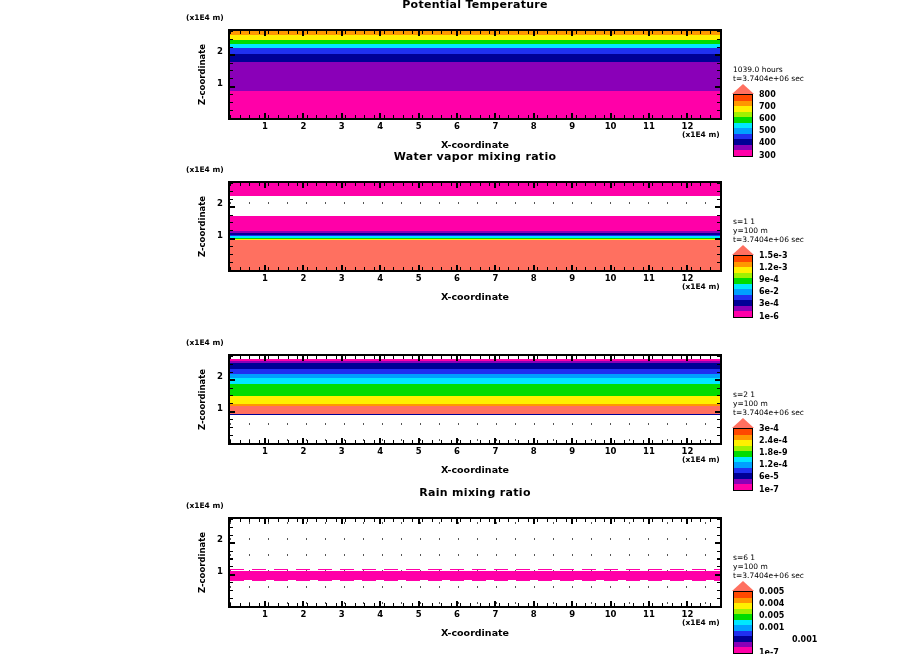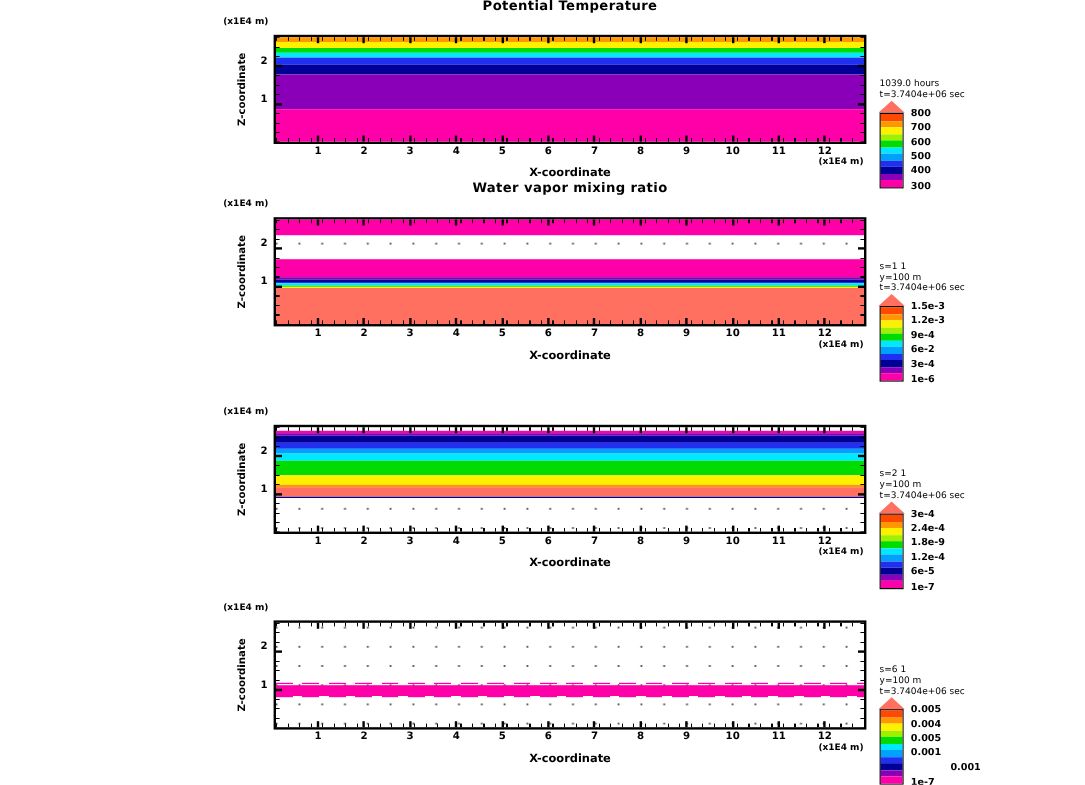--- a/index.html
+++ b/index.html
@@ -321,20 +321,21 @@
       <span class="xtick" style="left: 445px;">6</span>
       <span class="xtick" style="left: 483.4px;">7</span>
       <span class="xtick" style="left: 521.8px;">8</span>
       <span class="xtick" style="left: 560.2px;">9</span>
       <span class="xtick" style="left: 598.6px;">10</span>
       <span class="xtick" style="left: 637px;">11</span>
       <span class="xtick" style="left: 675.4px;">12</span>
     </section>
 
   <section class="panel">
+    <h2 class="ptitle">Rain mixing ratio</h2>
     <span class="yunit">(x1E4 m)</span>
     <span class="zlabel">Z-coordinate</span>
     <span class="ytick yt0">2</span>
     <span class="ytick yt1">1</span>
     <div class="pbox dots">
         <div class="band" style="height: 57.5%; background: transparent;"></div>
         <div class="band" style="height: 1.2%; background: repeating-linear-gradient(90deg, rgb(255, 0, 168) 0px, rgb(255, 0, 168) 14px, transparent 14px, transparent 22px);"></div>
         <div class="band" style="height: 1.5%; background: transparent;"></div>
         <div class="band" style="height: 9.5%; background: rgb(255, 0, 168);"></div>
         <div class="band" style="height: 1.2%; background: repeating-linear-gradient(90deg, rgb(255, 0, 168) 0px, rgb(255, 0, 168) 14px, transparent 14px, transparent 22px);"></div>

